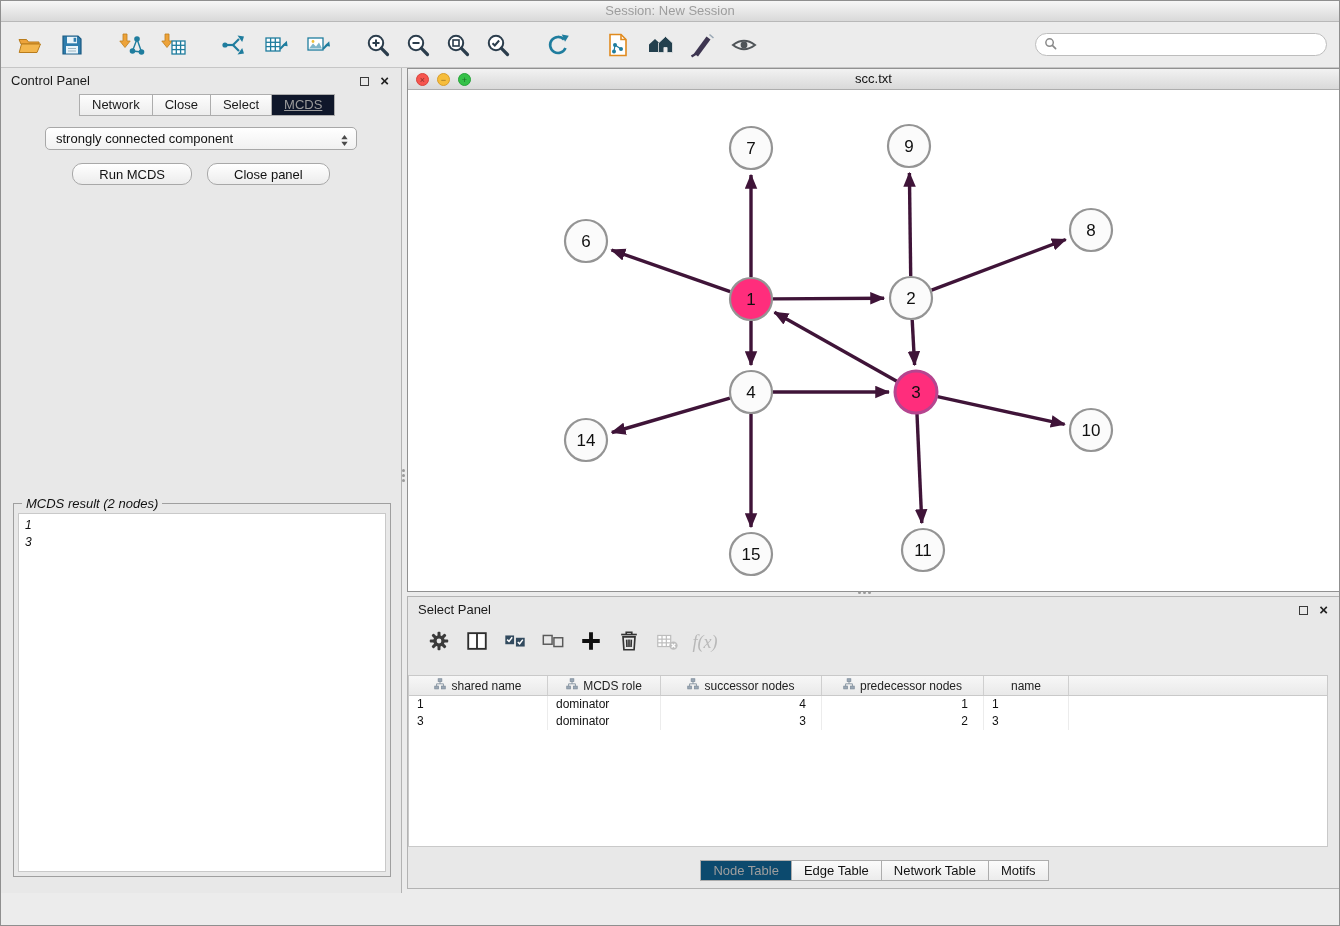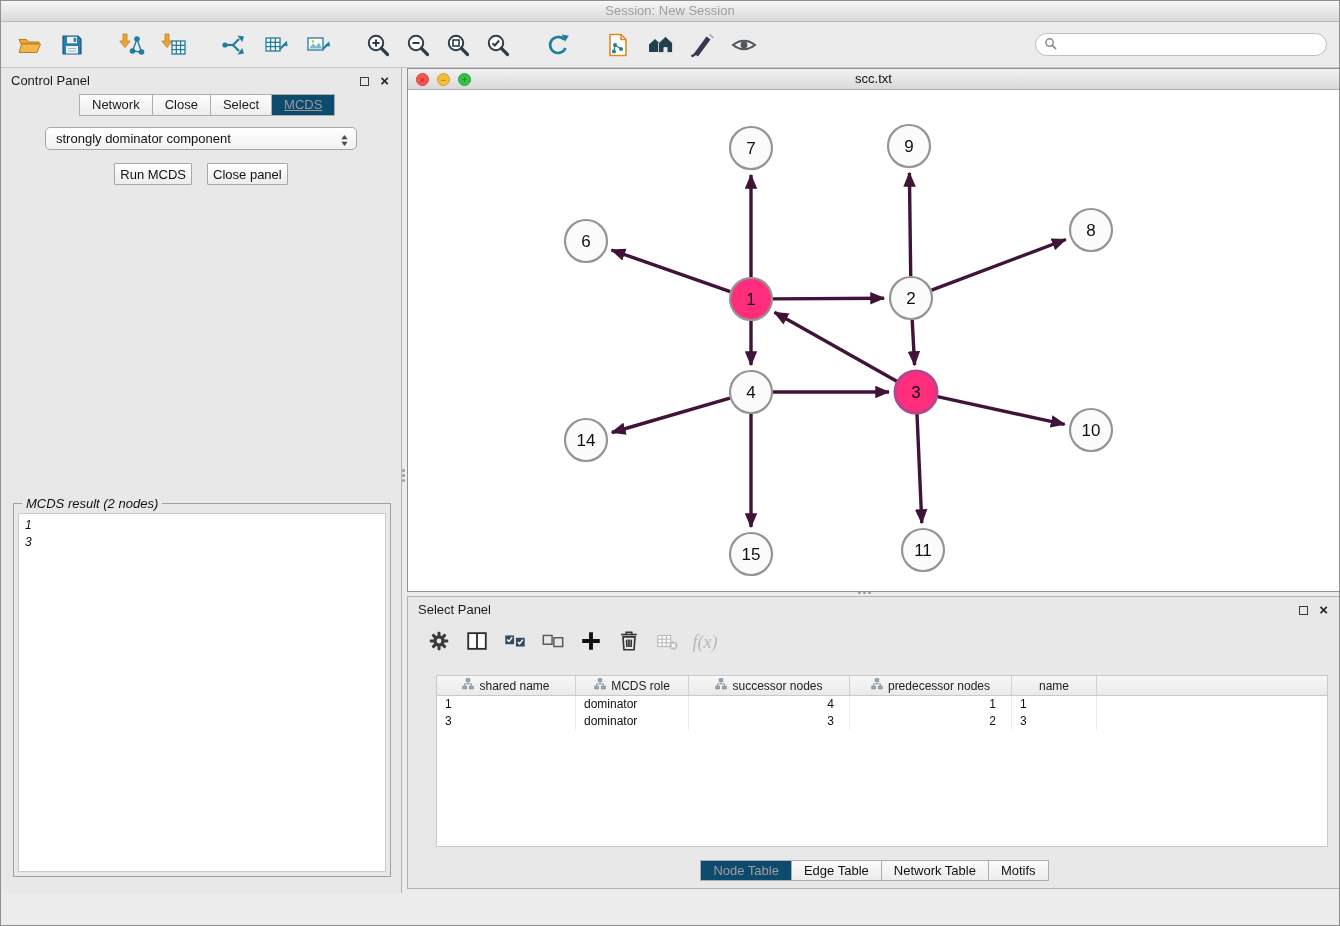--- a/index.html
+++ b/index.html
@@ -28,28 +28,28 @@
   .control-panel { position:absolute; left:0; top:67px; width:401px; height:825px;
     background:#e8e8e8; border-right:1px solid #b3b3b3; }
   .panel-header { height:26px; position:relative; }
   .panel-title { position:absolute; left:10px; top:0; line-height:26px; font-size:13px; color:#1a1a1a; }
   .panel-icons { position:absolute; right:12px; top:0; height:26px; display:flex; align-items:center; gap:11px; }
   .dock-square { width:9px; height:9px; border:1.5px solid #3a3a3a; display:inline-block; }
   .close-x { font-size:15px; font-weight:bold; color:#222; line-height:14px; }
   .cp-tabs { padding-left:78px; height:24px; display:flex; }
   .cp-tab { height:22px; line-height:20px; padding:0 12px; font-size:13px;
     background:linear-gradient(#fdfdfd,#ededed); border:1px solid #adadad; margin-right:-1px; color:#1a1a1a; }
-  .cp-tab.active { background:#0c4a6e; color:#9b9b9b;text-decoration:underline; }
+  .cp-tab.active { background:#0f172a; color:#9b9b9b;text-decoration:underline; }
   .cp-opt-label { margin-top:22px; text-align:center; font-size:13px; color:#111; }
   .cp-select { position:relative; margin:9px auto 0; width:312px; height:23px;
     border:1px solid #a8a8a8; border-radius:5px; background:linear-gradient(#ffffff,#f1f1f1);
     font-size:13px; line-height:21px; padding-left:10px; color:#111; }
   .cp-select .arrows { position:absolute; right:7px; top:4px; }
   .cp-buttons { margin-top:13px; display:flex; justify-content:center; gap:15px; }
-  .cp-btn { height:22px; padding:0 5px; border:1px solid #a8a8a8; border-radius:1px;
+  .cp-btn { height:22px; padding:0 26px; border:1px solid #a8a8a8; border-radius:10px;
     background:linear-gradient(#ffffff,#ececec); font-size:13px; color:#111;
     font-family:"Liberation Sans",sans-serif; }
   .result-box { position:absolute; left:12px; top:435px; width:378px; height:374px; border:1px solid #9f9f9f;font-style:italic; }
   .result-label { position:absolute; top:-8px; left:8px; background:#e8e8e8; padding:0 4px; font-size:13px; color:#111; }
   .result-inner { position:absolute; left:4px; right:4px; top:9px; bottom:4px; background:#fff;
     border:1px solid #c9c9c9; font-size:12px; line-height:17px; padding:3px 6px; color:#111; overflow:hidden; }
 
   
   .network-window { position:absolute; left:406px; top:67px; width:933px; height:524px;
     background:#fff; border:1px solid #919191; }
@@ -70,21 +70,21 @@
   .split-h { left:855px; top:589px; width:16px; height:5px; }
   .split-v { left:400px; top:466px; width:5px; height:16px; flex-direction:column; }
 
   
   .table-panel { position:absolute; left:406px; top:595px; width:934px; height:293px;
     background:#e8e8e8; border:1px solid #b3b3b3; }
   .tp-toolbar { height:38px; display:flex; align-items:center; gap:8px; padding-left:16px; }
   .tbbtn { width:30px; height:30px; display:flex; align-items:center; justify-content:center;
     background:transparent; border:none; }
   .fx { font-family:"Liberation Serif",serif; font-style:italic; font-size:18px; color:#b8b8b8; }
-  .tp-table { position:absolute; left:28px; right:12px; top:78px; height:172px; background:#fff; border:1px solid #c9c9c9; }
+  .tp-table { position:absolute; left:0; right:12px; top:78px; height:172px; background:#fff; border:1px solid #c9c9c9; }
   .tp-thead { display:flex; height:20px; background:linear-gradient(#f7f7f7,#e9e9e9); border-bottom:1px solid #c9c9c9; }
   .tp-th { display:flex; align-items:center; justify-content:center; gap:5px; font-size:12px;
     color:#222; border-right:1px solid #cfcfcf; overflow:hidden; }
   .c0{width:139px}.c1{width:113px}.c2{width:161px}.c3{width:162px}.c4{width:85px}
   .cf{flex:1; border-right:none !important;}
   .tp-row { display:flex; height:17px; font-size:12px; color:#111; }
   .tp-td { padding:0 8px; line-height:17px; border-right:1px solid #ececec; overflow:hidden; }
   .tp-td.num { text-align:right; padding-right:15px; }
   .tp-tabs { position:absolute; left:0; right:0; bottom:7px; display:flex; justify-content:center; }
   .tp-tab { height:21px; line-height:19px; padding:0 12px; font-size:13px; border:1px solid #adadad;
@@ -305,21 +305,21 @@
         <span class="close-x">×</span>
       </span>
     </div>
     <div class="cp-tabs">
       <span class="cp-tab">Network</span>
       <span class="cp-tab">Close</span>
       <span class="cp-tab">Select</span>
       <span class="cp-tab active">MCDS</span>
     </div>
     <div class="cp-select">
-      <span>strongly dominator component</span>
+      <span>strongly connected component</span>
       <span class="arrows"><svg viewBox="0 0 10 14" width="9" height="13">
             <path d="M5 1 L8.5 5.5 H1.5 z" fill="#4a4a4a"></path>
             <path d="M5 13 L1.5 8.5 h7 z" fill="#4a4a4a"></path>
           </svg></span>
     </div>
     <div class="cp-buttons">
       <button class="cp-btn">Run MCDS</button>
       <button class="cp-btn">Close panel</button>
     </div>
     <div class="result-box">

